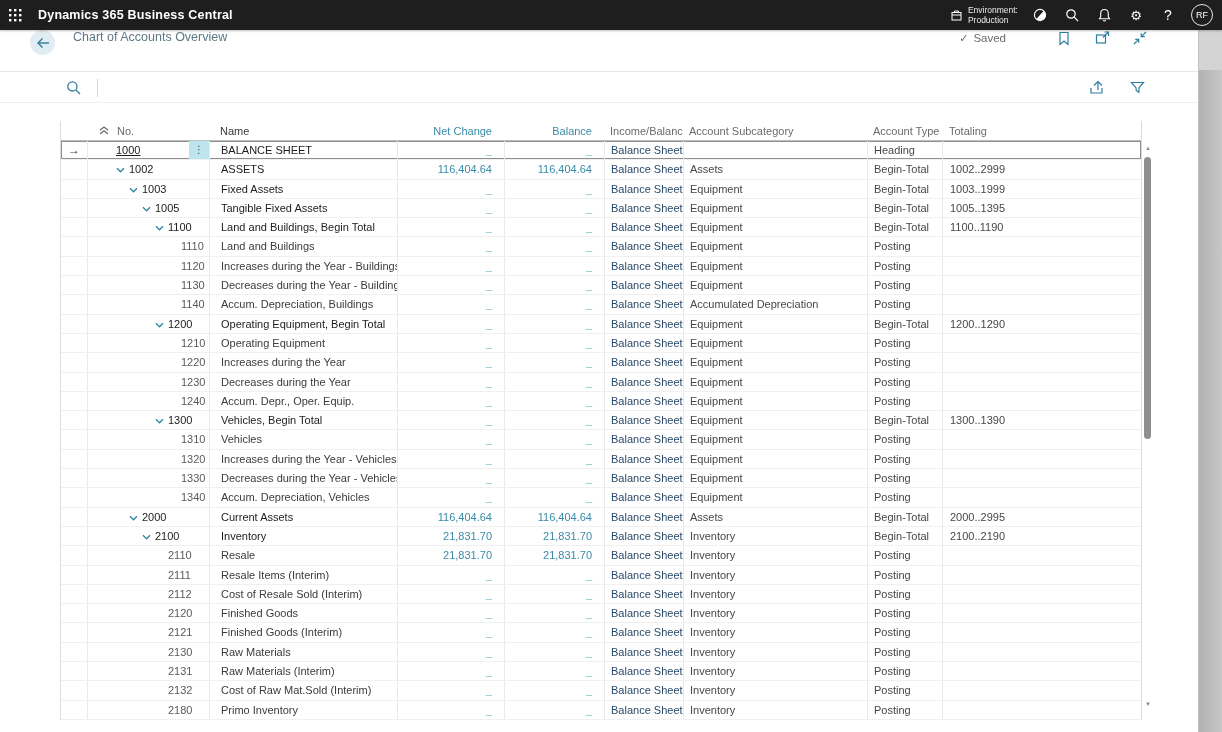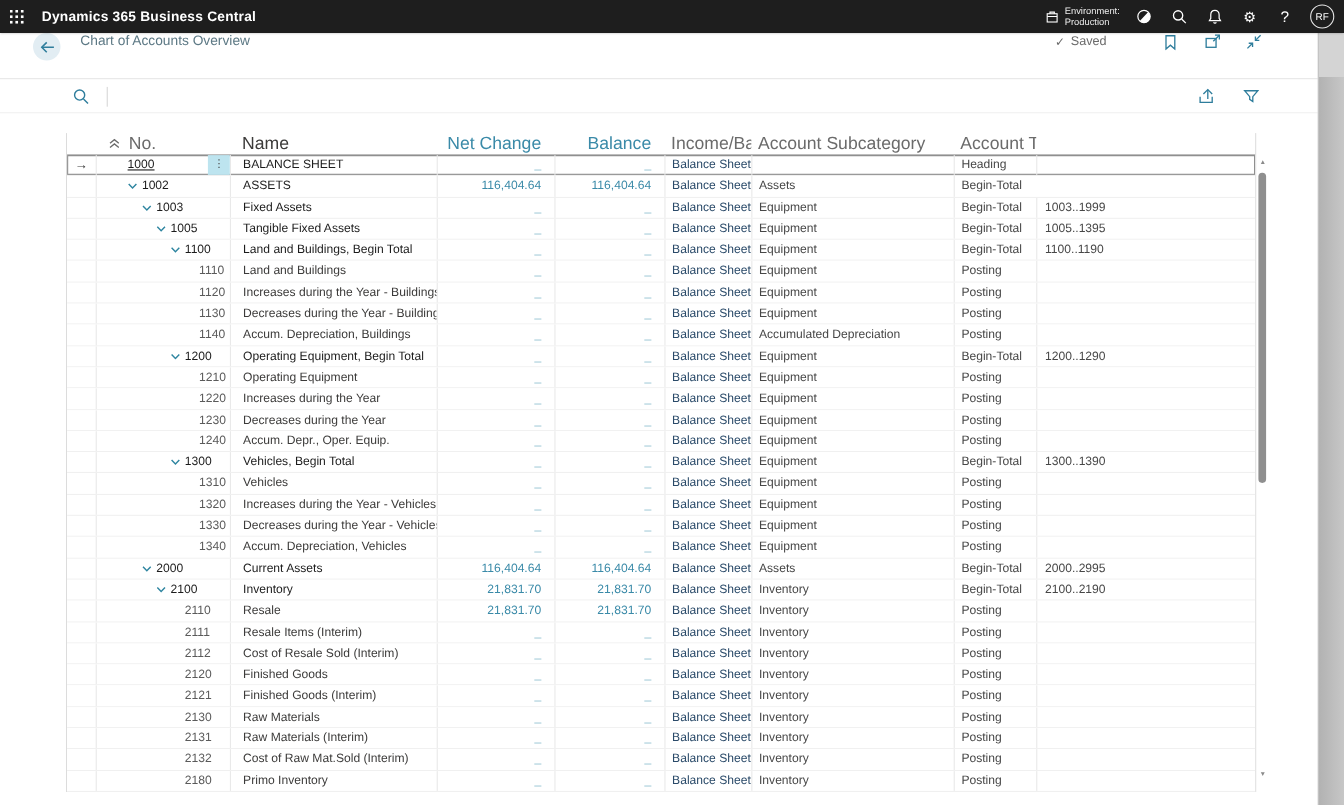--- a/index.html
+++ b/index.html
@@ -35,21 +35,21 @@
   .filter-row{position:absolute;left:0;top:73px;width:1198px;height:30px;background:#fff;
     display:flex;align-items:center;border-bottom:1px solid #f0f0f0}
   .fr-search{margin-left:66px;display:flex;align-items:center;cursor:pointer}
   .fr-divider{width:1px;height:18px;background:#d8d8d8;margin-left:16px}
   .fr-right{margin-left:auto;display:flex;align-items:center;margin-right:52px}
   .fr-icon{width:17px;height:17px;margin-left:24px;cursor:pointer;display:flex;align-items:center;justify-content:center}
 
   
   .grid{position:absolute;left:60px;top:121px;width:1082px;border-left:1px solid #dcdcdc;border-right:1px solid #dcdcdc}
   .ghead{display:flex;height:20px;line-height:20px;border-bottom:1px solid #bdbdbd;
-    font-size:16px;color:#6b6b6b;background:#fff}
+    font-size:11px;color:#6b6b6b;background:#fff}
   .ghead .c{border-left:none}
   .gbody{background:#fff}
   .trow{display:flex;height:19.3px;line-height:18.3px;border-bottom:1px solid #f0f0f0;font-size:11px;background:#fff}
   .trow.act{box-shadow:inset 0 0 0 1px #8f8f8f}
   .c{flex:0 0 auto;white-space:nowrap;overflow:hidden;border-left:1px solid #e9e9e9;padding:0}
   .c:first-child{border-left:none}
   .c.sel{width:26px;text-align:center}
   .c.no{width:122px;position:relative;color:#5a5a5a}
   .c.name{width:188px;padding-left:11px;color:#3c3b3a}
   .c.amt{width:107px;text-align:right;padding-right:12px;color:#3a8aa8}
@@ -220,20 +220,21 @@
           </svg>
         </span>
         <span>No.</span>
       </div>
       <div class="c name">Name</div>
       <div class="c amt">Net Change</div>
       <div class="c amt bal">Balance</div>
       <div class="c ib" style="color:#6b6b6b">Income/Balance</div>
       <div class="c sub" style="color:#6b6b6b">Account Subcategory</div>
       <div class="c type" style="color:#6b6b6b">Account Type</div>
+      <div class="c tot" style="color:#6b6b6b">Totaling</div>
     </div>
     <div class="gbody">
         <div class="trow b act">
           <div class="c sel"><span class="cur">→</span></div>
           <div class="c no"><span class="ind" style="width: 15px;"></span><span class="chev"></span><span class="num ul">1000</span><span class="dots">⋮</span></div>
           <div class="c name">BALANCE SHEET</div>
           <div class="c amt emp">_</div>
           <div class="c amt bal emp">_</div>
           <div class="c ib">Balance Sheet</div>
           <div class="c sub"></div>
@@ -244,20 +245,21 @@
           <div class="c sel"></div>
           <div class="c no"><span class="ind" style="width: 28px;"></span><span class="chev"><svg width="9" height="6" viewBox="0 0 9 6" style="display:inline">
                 <polyline points="1,1.2 4.5,4.8 8,1.2" fill="none" stroke="#2e85a0" stroke-width="1.3"></polyline>
               </svg></span><span class="num">1002</span></div>
           <div class="c name">ASSETS</div>
           <div class="c amt">116,404.64</div>
           <div class="c amt bal">116,404.64</div>
           <div class="c ib">Balance Sheet</div>
           <div class="c sub">Assets</div>
           <div class="c type">Begin-Total</div>
+          <div class="c tot">1002..2999</div>
         </div>
         <div class="trow b">
           <div class="c sel"></div>
           <div class="c no"><span class="ind" style="width: 41px;"></span><span class="chev"><svg width="9" height="6" viewBox="0 0 9 6" style="display:inline">
                 <polyline points="1,1.2 4.5,4.8 8,1.2" fill="none" stroke="#2e85a0" stroke-width="1.3"></polyline>
               </svg></span><span class="num">1003</span></div>
           <div class="c name">Fixed Assets</div>
           <div class="c amt emp">_</div>
           <div class="c amt bal emp">_</div>
           <div class="c ib">Balance Sheet</div>

